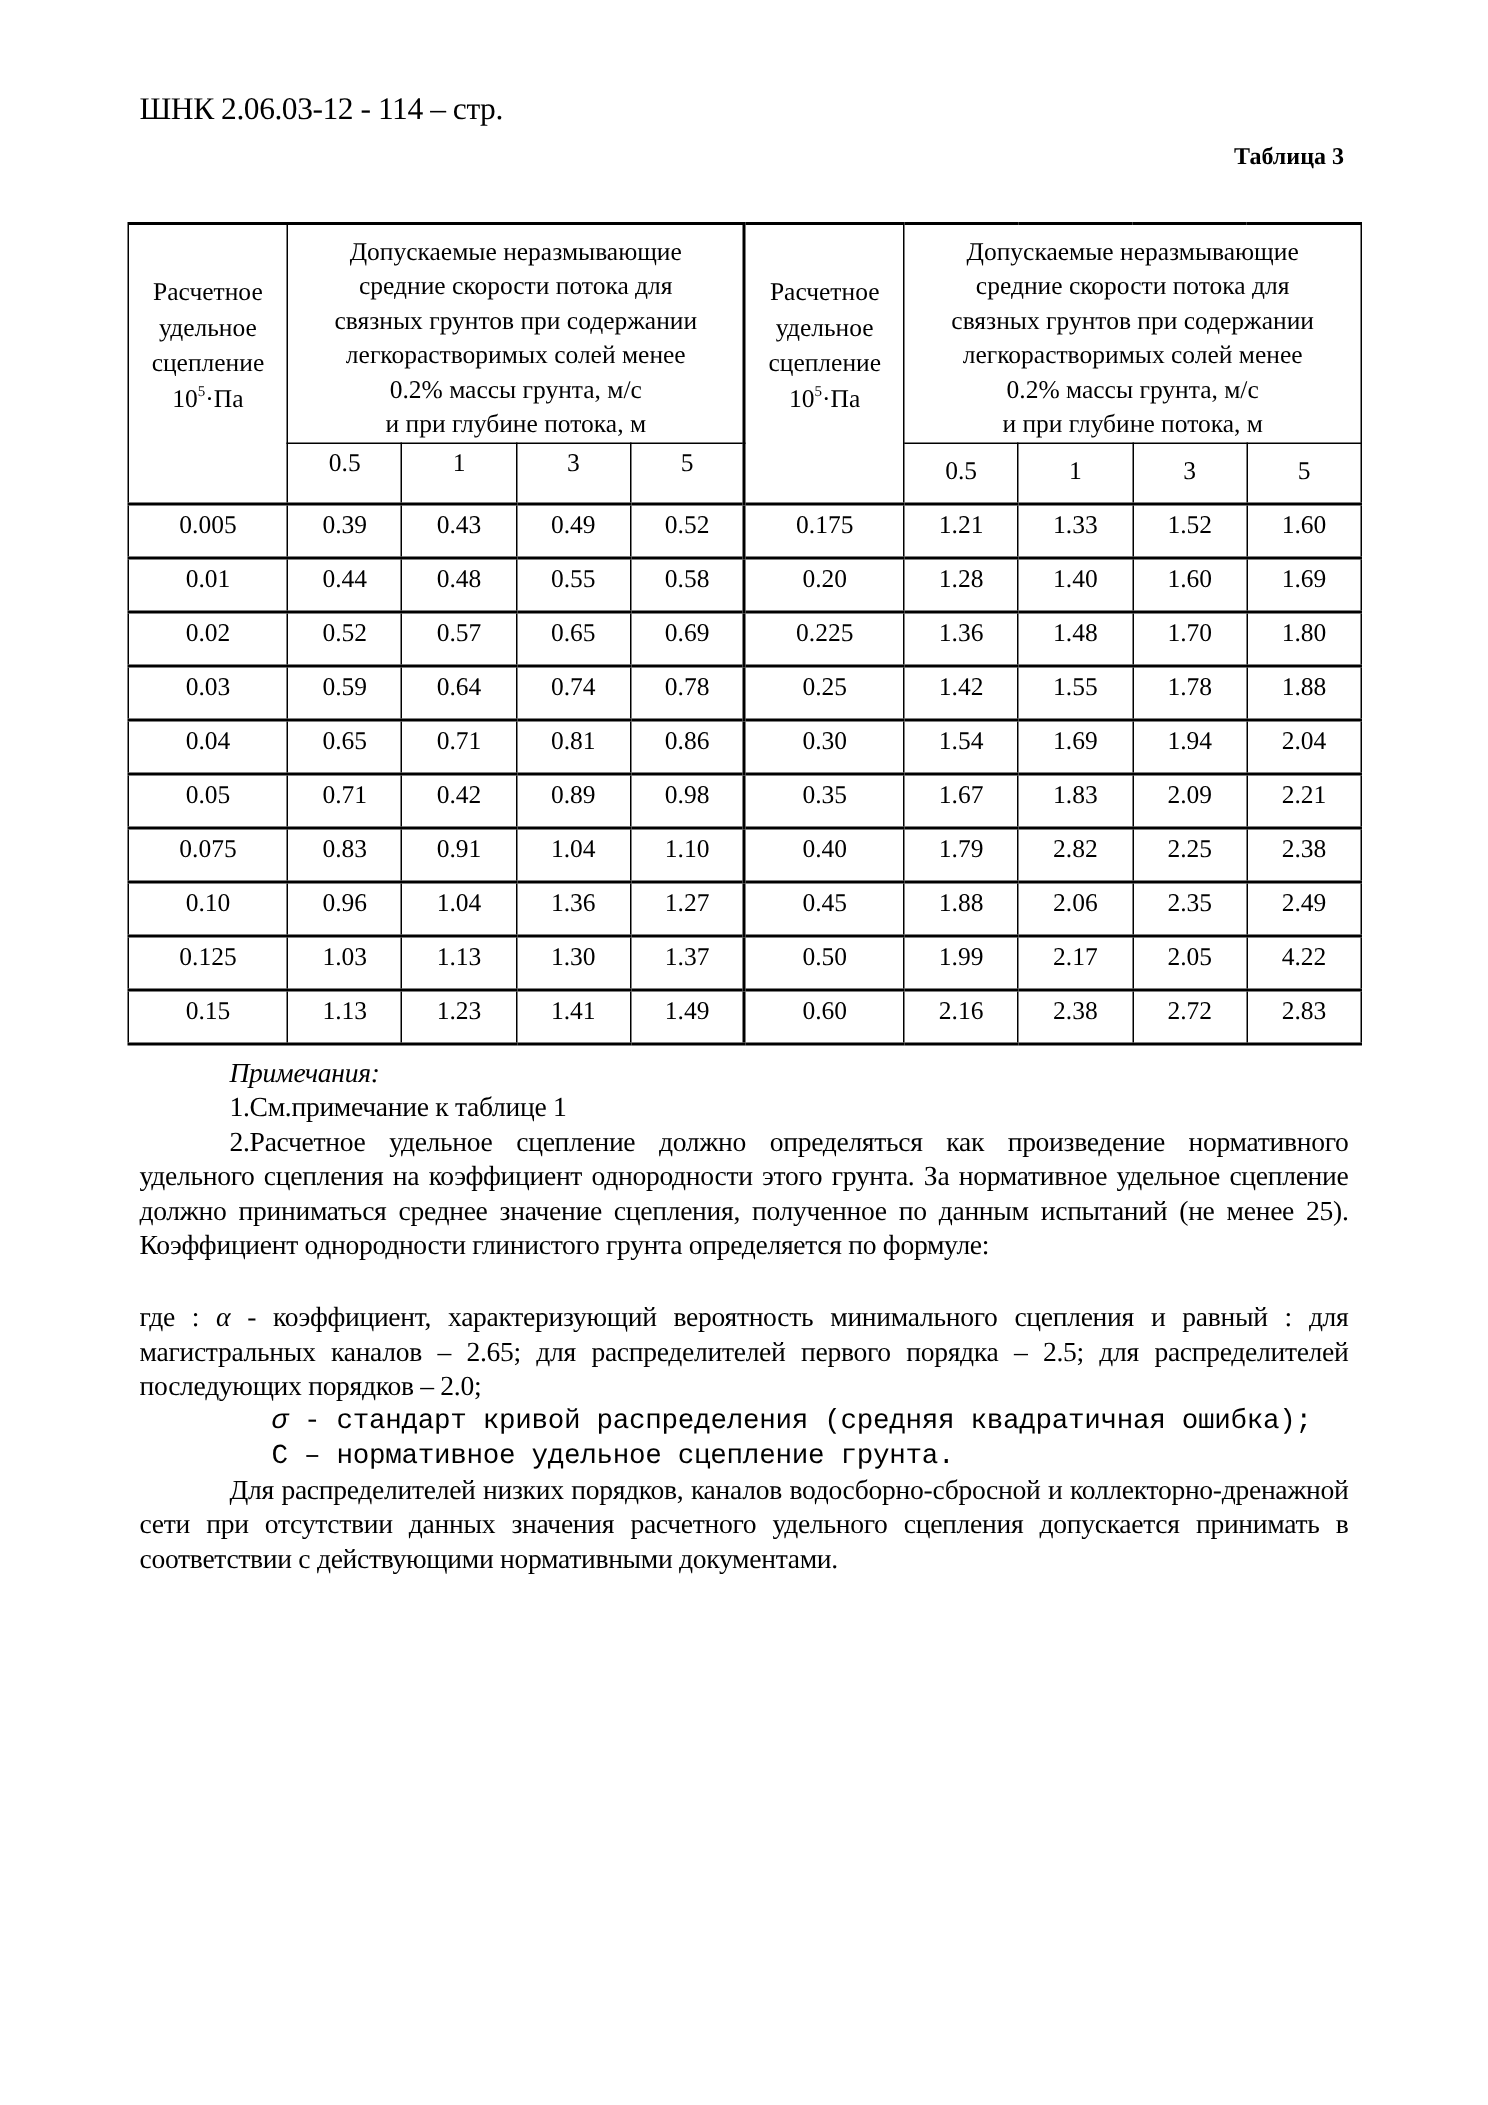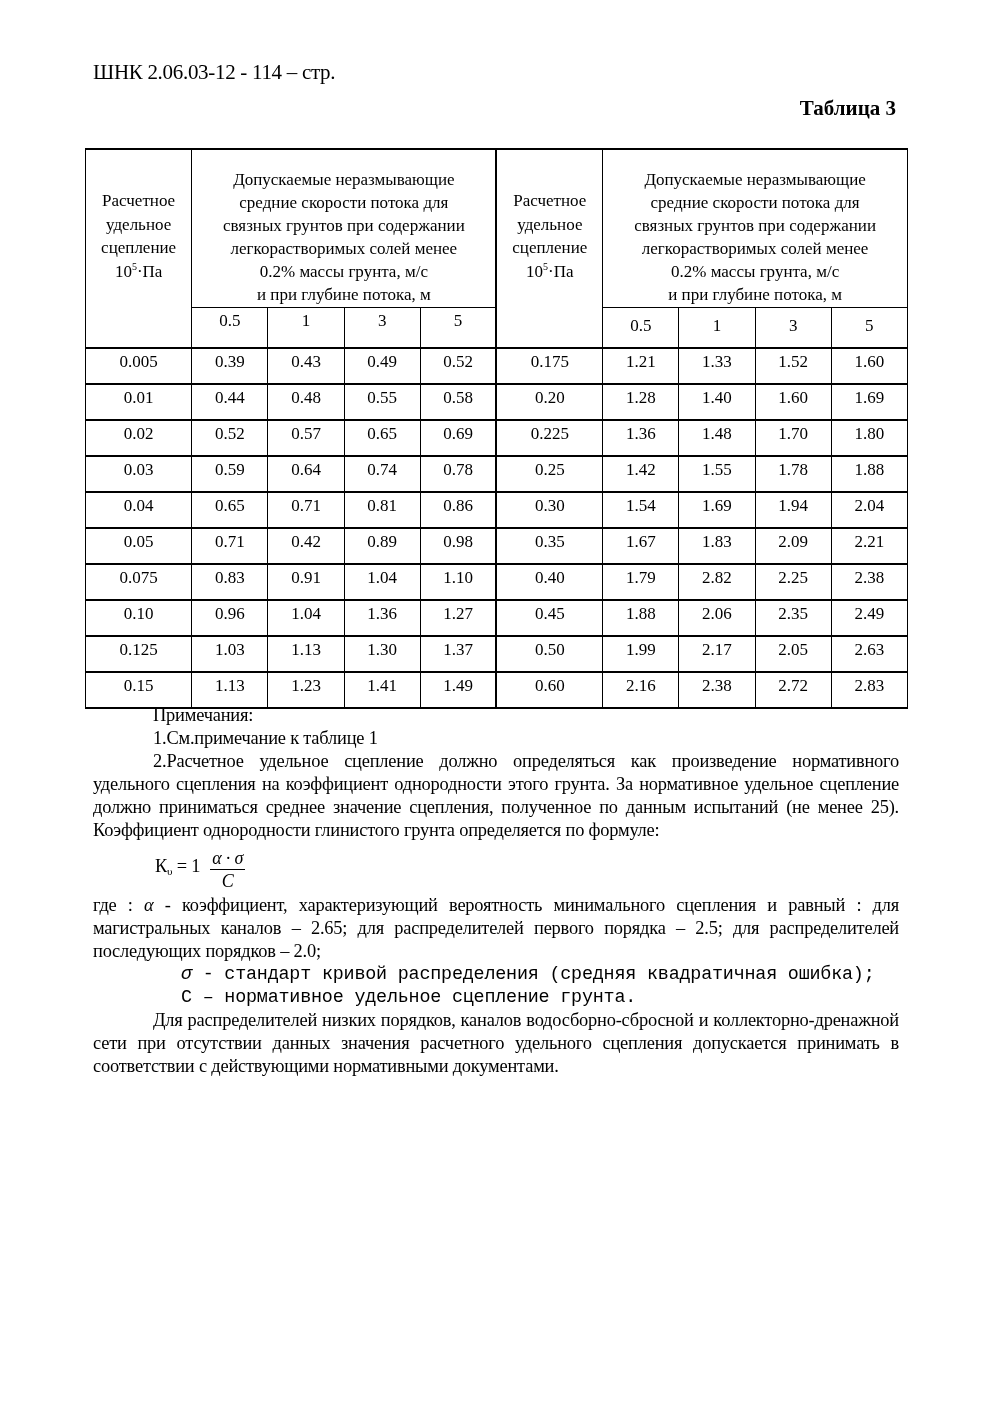--- a/index.html
+++ b/index.html
@@ -6,54 +6,54 @@
     body {
       width: 992px; height: 1403px; position: relative; overflow: hidden;
       font-family: "Liberation Serif", "DejaVu Serif", serif; color: #000;
     }
     .header {
       position: absolute; left: 93px; top: 60px;
       font-size: 21px; letter-spacing: -0.3px;
     }
     .table-title {
       position: absolute; right: 96px; top: 96px;
-      font-size: 21px; font-weight: bold;
+      font-size: 16px; font-weight: bold;
     }
     table.main {
       position: absolute; left: 85px; top: 148px;
       width: 823px;
       border-collapse: collapse;
       font-size: 17px;
       table-layout: fixed;
     }
     table.main td {
       border: 1.5px solid #000;
       text-align: center;
       padding: 0;
       line-height: 23px;
     }
     table.main tr.outer-top td { border-top: 2px solid #000; }
-    table.main td.head-big { vertical-align: top; padding-top: 18px; padding-bottom: 1px; height: 136px; }
+    table.main td.head-big { vertical-align: top; padding-top: 6px; padding-bottom: 1px; height: 136px; }
     table.main td.head-side { vertical-align: middle; line-height: 23.5px; }
     table.main td.depth { height: 33px; vertical-align: top; padding-top: 1px; }
     table.main tr.data td { height: 33px; vertical-align: top; padding-top: 1px; }
     table.main tr.data td { border-top: 2.2px solid #000; }
     table.main tr.last td { border-bottom: 2.4px solid #000; }
     table.main td.divider { border-left: 2.4px solid #000; }
     .col-a { width: 106px; } .col-v { width: 76px; }
     sup { font-size: 10px; vertical-align: 7px; line-height: 0; }
 
     .notes {
       position: absolute; left: 93px; top: 704px; width: 806px;
       font-size: 18.4px; line-height: 23px;
       letter-spacing: -0.2px;
     }
     .notes p { margin: 0; text-align: justify; text-align-last: left; }
     .notes .ind { text-indent: 60px; }
-    .notes .it { padding-left: 60px; }
+    .notes .it { font-style: italic; padding-left: 60px; }
     .formula { display: flex; align-items: center; height: 48px; margin: 2px 0 1px; }
     .frac { display: inline-flex; flex-direction: column; align-items: center; margin-left: 10px; }
     .frac .num { font-style: italic; font-size: 18px; line-height: 22px; border-bottom: 1.2px solid #000; padding: 0 2px; }
     .frac .den { font-style: italic; font-size: 18px; line-height: 22px; }
     .k-sub { font-size: 11px; vertical-align: -3px; }
     .sym { font-style: italic; }
     .pad1 { padding-left: 88px; font-family: Liberation Mono, monospace; }
   </style>
 </head>
 <body>
@@ -216,21 +216,21 @@
       <tr class="data">
         <td>0.125</td>
         <td>1.03</td>
         <td>1.13</td>
         <td>1.30</td>
         <td>1.37</td>
         <td class="divider">0.50</td>
         <td>1.99</td>
         <td>2.17</td>
         <td>2.05</td>
-        <td>2.63</td>
+        <td>4.22</td>
       </tr>
       <tr class="data last">
         <td>0.15</td>
         <td>1.13</td>
         <td>1.23</td>
         <td>1.41</td>
         <td>1.49</td>
         <td class="divider">0.60</td>
         <td>2.16</td>
         <td>2.38</td>
@@ -239,24 +239,17 @@
       </tr>
     </tbody>
 </table>
 
 <div class="notes">
   <p class="it">Примечания:</p>
   <p class="ind">1.См.примечание к таблице 1</p>
   <p class="ind" style="text-align-last:left">2.Расчетное удельное сцепление должно определяться как произведение нормативного удельного сцепления на коэффициент однородности этого грунта. За нормативное удельное сцепление должно приниматься среднее значение сцепления, полученное по данным испытаний (не менее 25). Коэффициент однородности глинистого грунта определяется по формуле:</p>
   <div class="formula" style="margin-top:-24px; padding-left:60px;">
   </div>
-  <div class="formula" style="margin-top:-22px; padding-left:62px;">
-    <span><span>К</span><span class="k-sub">υ</span><span> = 1</span></span>
-    <span class="frac">
-      <span class="num">α · σ</span>
-      <span class="den">C</span>
-    </span>
-  </div>
   <p><span>где : </span><span class="sym">α</span><span> - коэффициент, характеризующий вероятность минимального сцепления и равный : для магистральных каналов – 2.65; для распределителей первого порядка – 2.5; для распределителей последующих порядков – 2.0;</span></p>
   <p class="pad1"><span class="sym">σ</span><span>  - стандарт кривой распределения (средняя квадратичная ошибка);</span></p>
   <p class="pad1">С – нормативное удельное сцепление грунта.</p>
   <p class="ind">Для распределителей низких порядков, каналов водосборно-сбросной и коллекторно-дренажной сети при отсутствии данных значения расчетного удельного сцепления допускается принимать в соответствии с действующими нормативными документами.</p>
 </div>
 
 </body></html>

